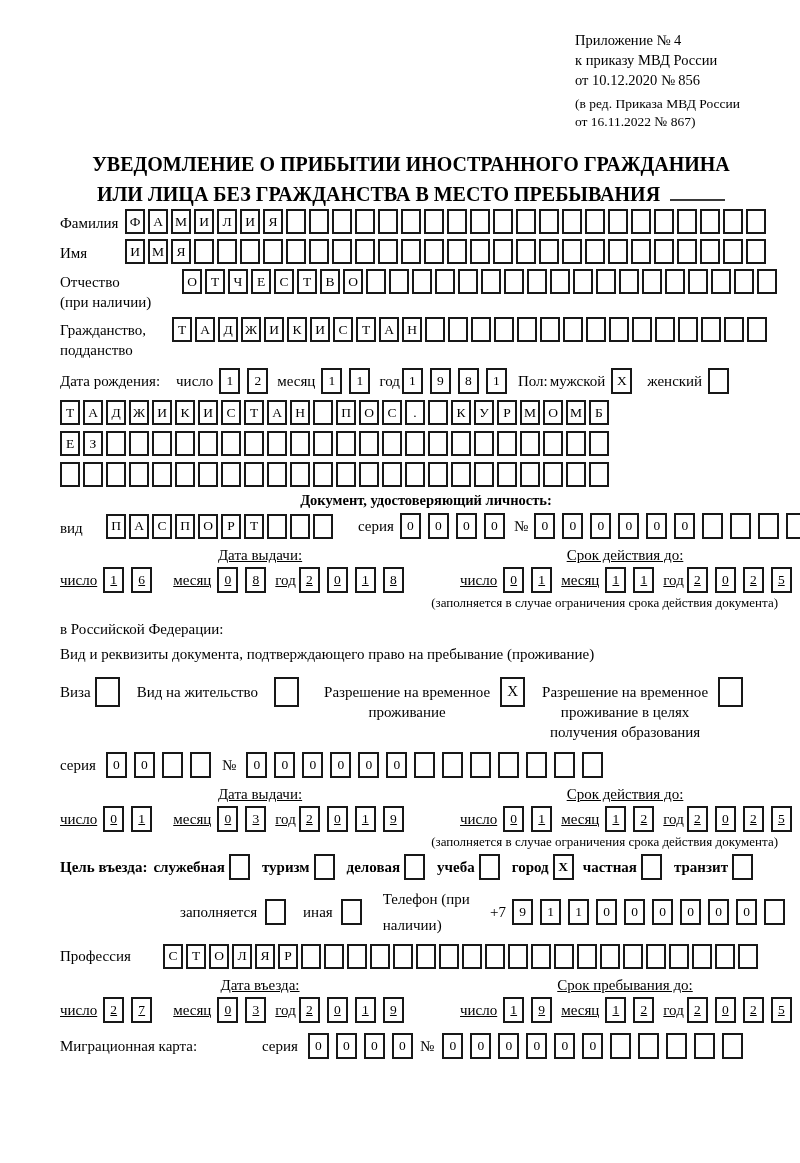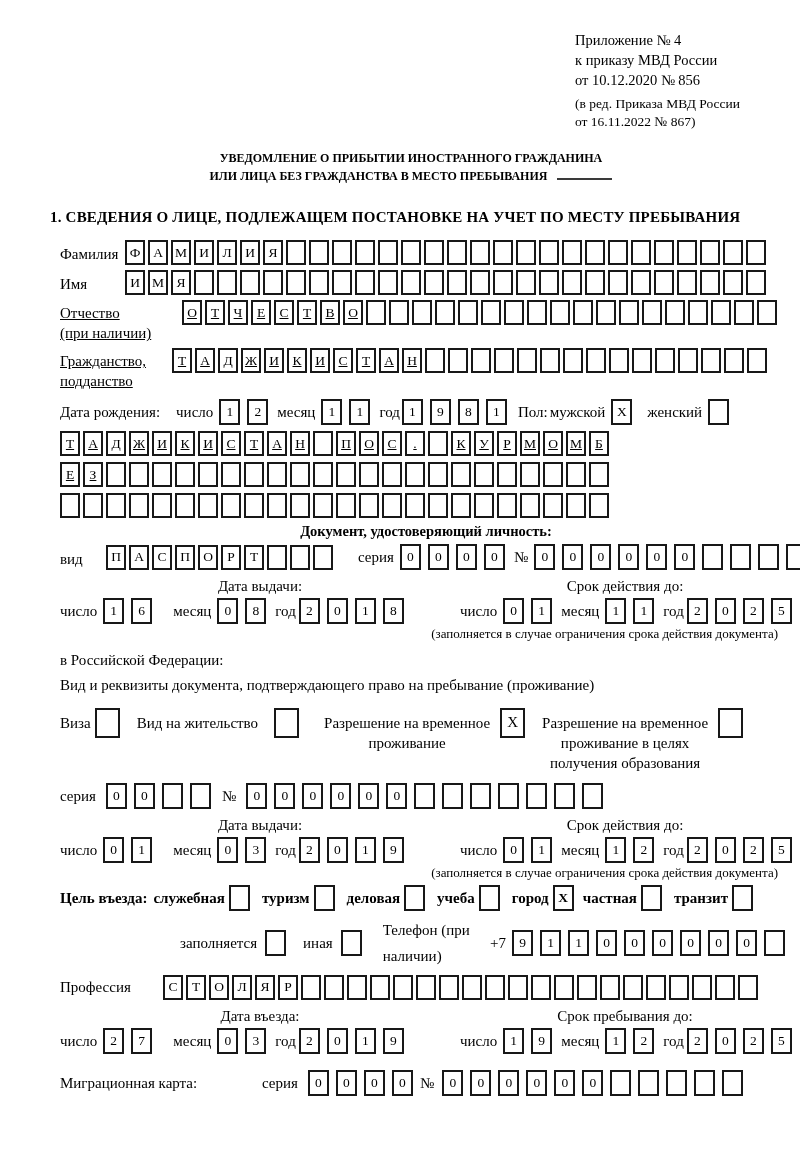--- a/index.html
+++ b/index.html
@@ -11,43 +11,43 @@
     background:#fff;color:#000;
     font-family:"Liberation Serif", serif;
     font-size:15px;
     overflow:hidden;
   }
   .ml{white-space:pre-line;}
   
   .hdr{margin-left:515px;font-size:14.5px;line-height:1.38;}
   .hdr-rev{margin-left:515px;font-size:13.5px;line-height:1.35;margin-top:5px;}
   .forma{text-align:right;padding-right:28px;font-weight:bold;font-size:15.5px;margin-top:16px;letter-spacing:.5px;}
-  .title{text-align:center;font-weight:bold;font-size:12px;line-height:1.5;margin-top:18px;margin-left:-30px;}
+  .title{text-align:center;font-weight:bold;font-size:20px;line-height:1.5;margin-top:18px;margin-left:-30px;}
   .title-underline{display:inline-block;width:55px;border-bottom:2px solid #3a3a3a;margin-left:10px;}
   .sec-head{font-weight:bold;font-size:15px;margin-top:24px;margin-bottom:14px;margin-left:-10px;letter-spacing:.2px;}
   
-  .row{display:flex;align-items:flex-start;margin-bottom:5px;text-decoration:underline;}
+  .row{display:flex;align-items:flex-start;margin-bottom:5px;}
   .rowc{display:flex;align-items:center;margin-bottom:5px;}
   .lbl{flex-shrink:0;padding-top:3px;line-height:20px;}
   .w65{width:65px;}
   .w112{width:112px;}
   .w122{width:122px;}
   .cells{display:inline-flex;flex-shrink:0;}
   .cell{
     box-sizing:content-box;flex-shrink:0;
     width:16px;height:21px;border:2px solid #181818;margin-right:3px;
     display:inline-flex;align-items:center;justify-content:center;
     font-size:13.5px;background:#fff;
   }
   .cells-d .cell{width:17px;height:22px;margin-right:7px;}
   .cells-box .cell{width:21px;height:26px;font-size:15px;}
   .cells-pb .cell{width:17px;height:22px;}
   .ilbl{padding:0 6px 0 2px;line-height:26px;}
   
-  .dp{display:flex;align-items:flex-start;margin-top:8px;}
+  .dp{display:flex;align-items:flex-start;margin-top:8px;text-decoration:underline;}
   .dp-l{width:400px;flex-shrink:0;}
   .dp-r{width:330px;flex-shrink:0;}
   .dp-head{text-align:center;margin-bottom:3px;}
   .dp-row{display:flex;align-items:center;}
   .note{font-size:13px;text-align:right;padding-right:14px;margin-top:2px;margin-bottom:4px;}
   
   .opts{display:flex;align-items:flex-start;margin-top:10px;margin-bottom:10px;}
   .opt{display:flex;align-items:flex-start;}
   .opt-lbl{padding-top:5px;line-height:20px;}
   .opt-lbl.ctr{text-align:center;}
@@ -64,21 +64,20 @@
 к приказу МВД России
 от 10.12.2020 № 856</div>
   <div class="hdr-rev ml">(в ред. Приказа МВД России
 от 16.11.2022 № 867)</div>
 
   <div class="title">
     <span>УВЕДОМЛЕНИЕ О ПРИБЫТИИ ИНОСТРАННОГО ГРАЖДАНИНА</span><br>
     <span>ИЛИ ЛИЦА БЕЗ ГРАЖДАНСТВА В МЕСТО ПРЕБЫВАНИЯ</span><span class="title-underline"></span>
   </div>
 
-  <div class="sec-head">1. СВЕДЕНИЯ О ЛИЦЕ, ПОДЛЕЖАЩЕМ ПОСТАНОВКЕ НА УЧЕТ ПО МЕСТУ ПРЕБЫВАНИЯ</div>
 
   <div class="rowc">
     <div class="lbl w65">Фамилия</div>
     <div class="cells">
         <span class="cell">Ф</span>
         <span class="cell">А</span>
         <span class="cell">М</span>
         <span class="cell">И</span>
         <span class="cell">Л</span>
         <span class="cell">И</span>
@@ -662,21 +661,21 @@
         <span class="cells cells-d">
             <span class="cell">2</span>
             <span class="cell">0</span>
             <span class="cell">2</span>
             <span class="cell">5</span>
           </span>
       </div>
     </div>
   </div>
 
-  <div class="rowc" style="margin-top:16px;">
+  <div class="rowc" style="margin-top:10px;">
     <span class="lbl" style="width:200px;padding-top:0;">Миграционная карта:</span>
     <span class="ilbl" style="padding-right:10px;">серия</span>
     <span class="cells cells-d">
         <span class="cell">0</span>
         <span class="cell">0</span>
         <span class="cell">0</span>
         <span class="cell">0</span>
       </span>
     <span class="ilbl" style="padding-left:0;padding-right:8px;">№</span>
     <span class="cells cells-d">

